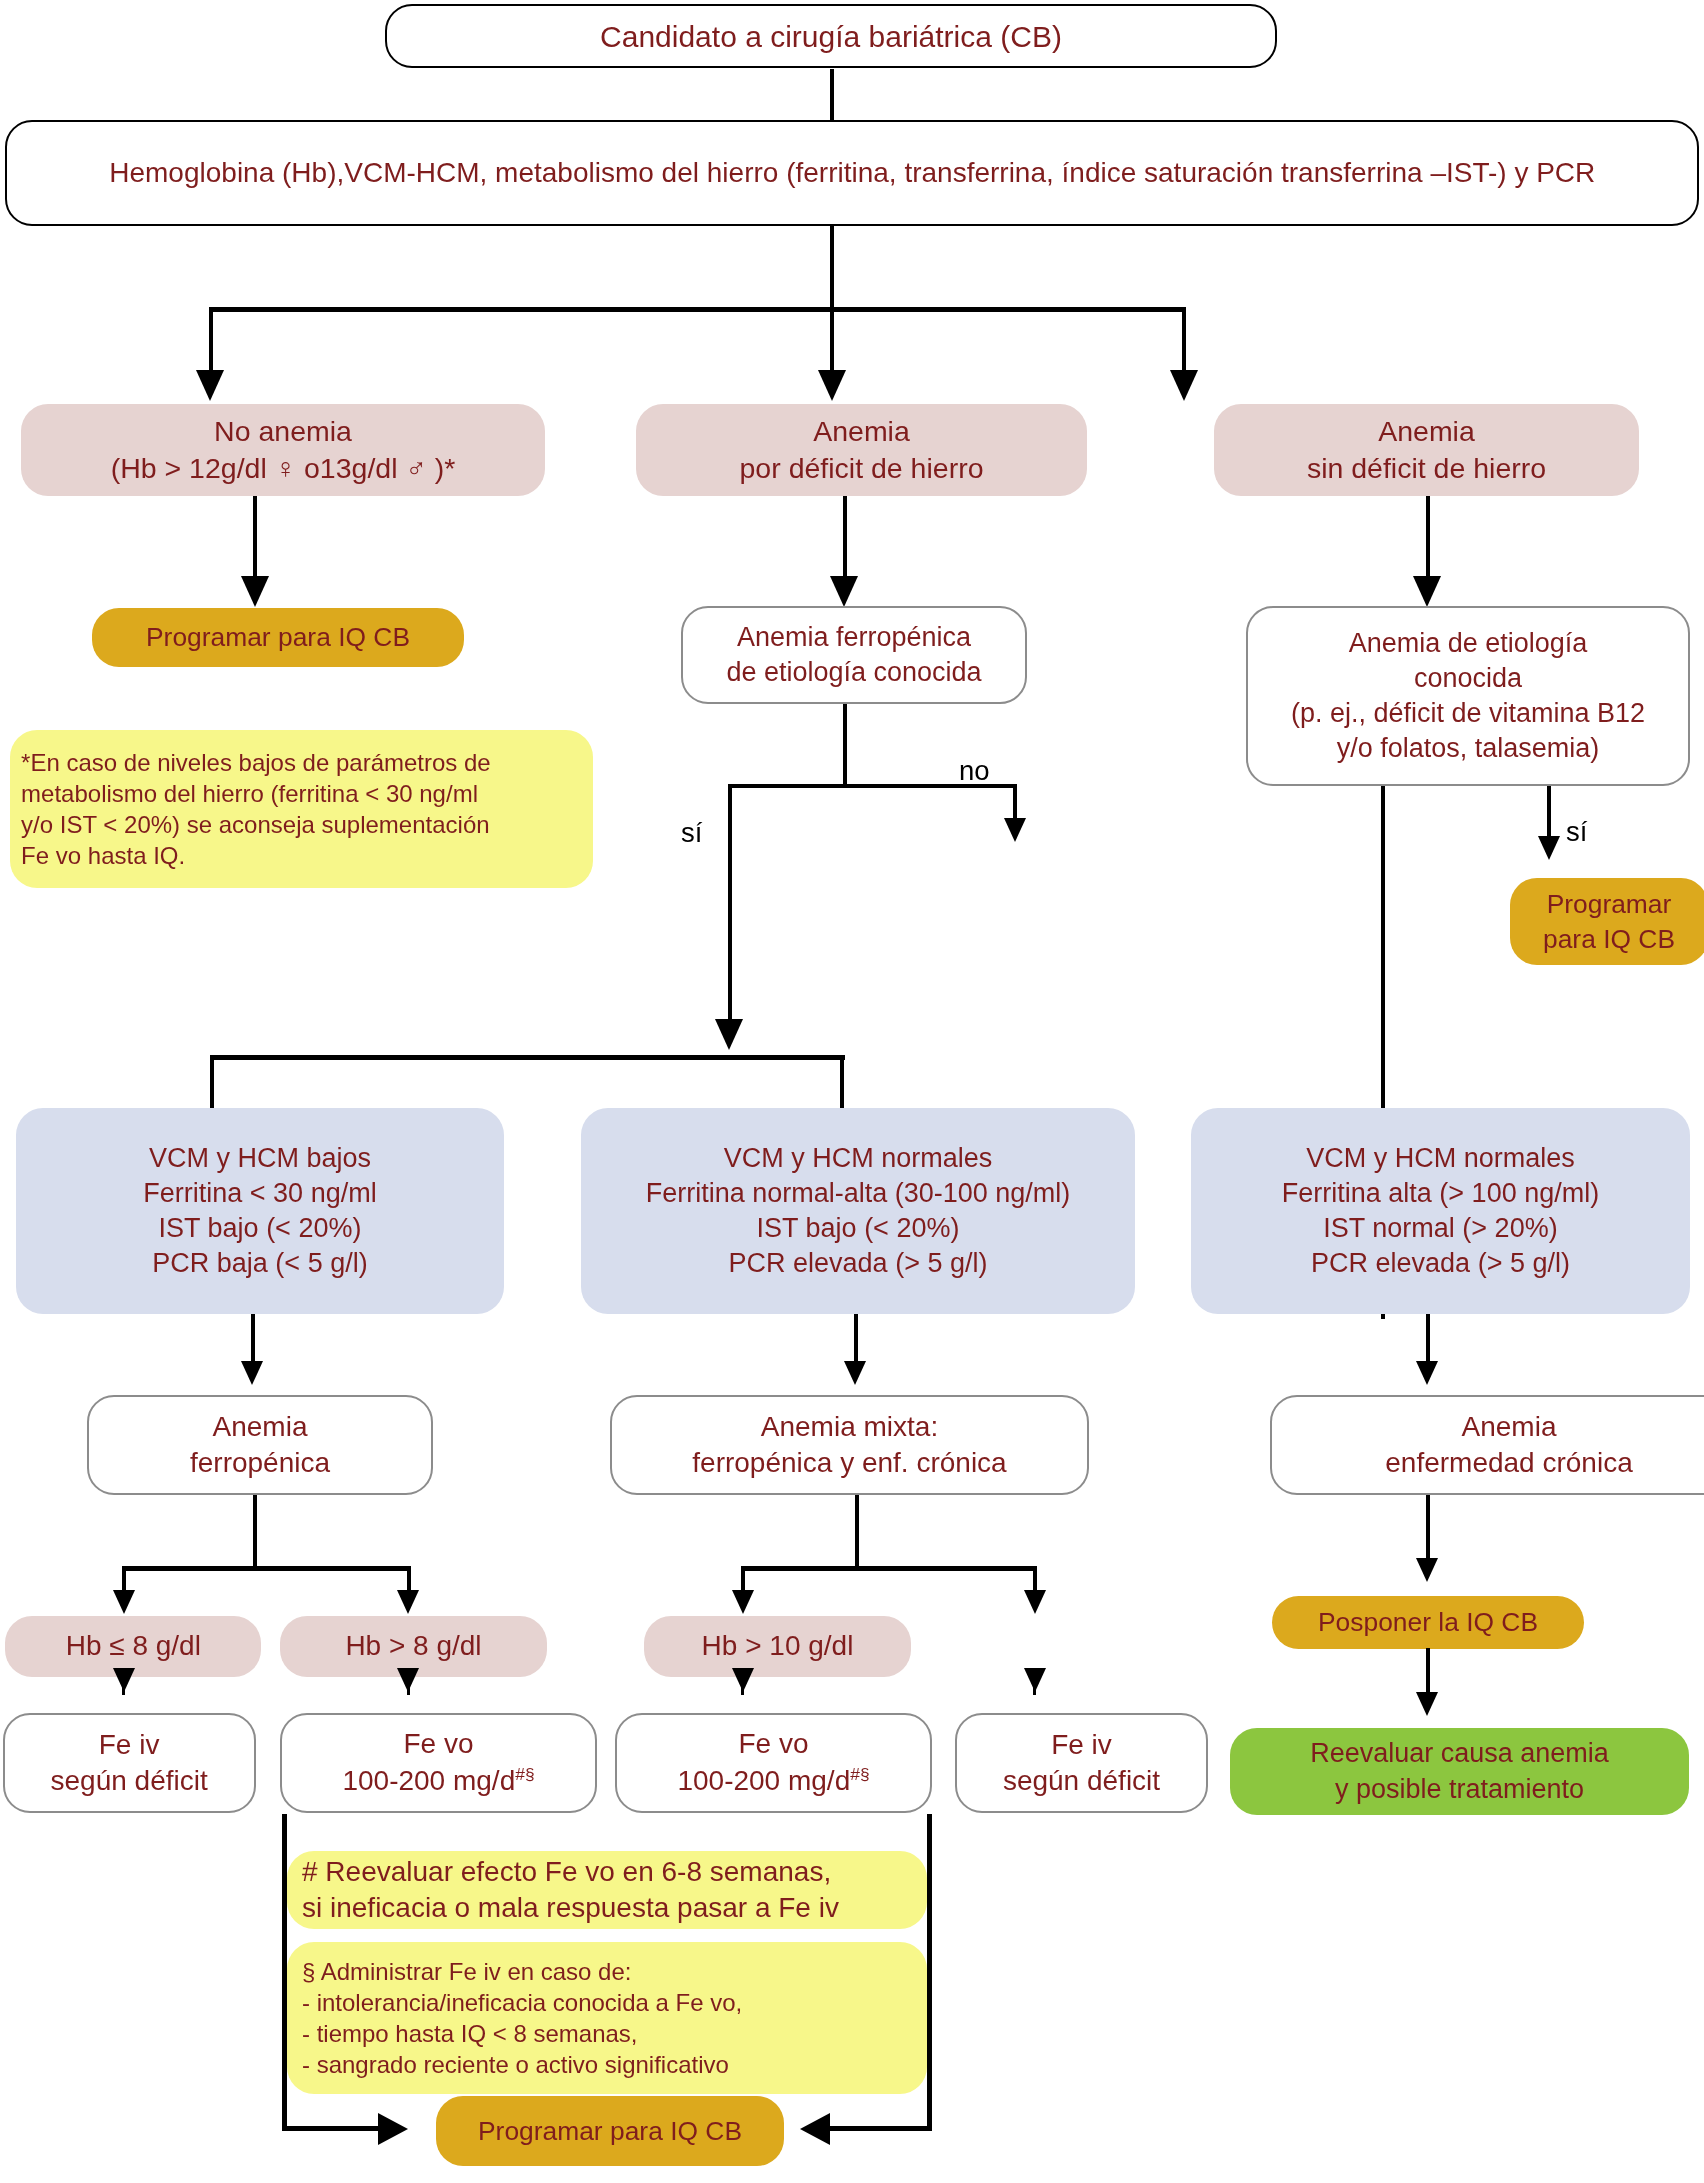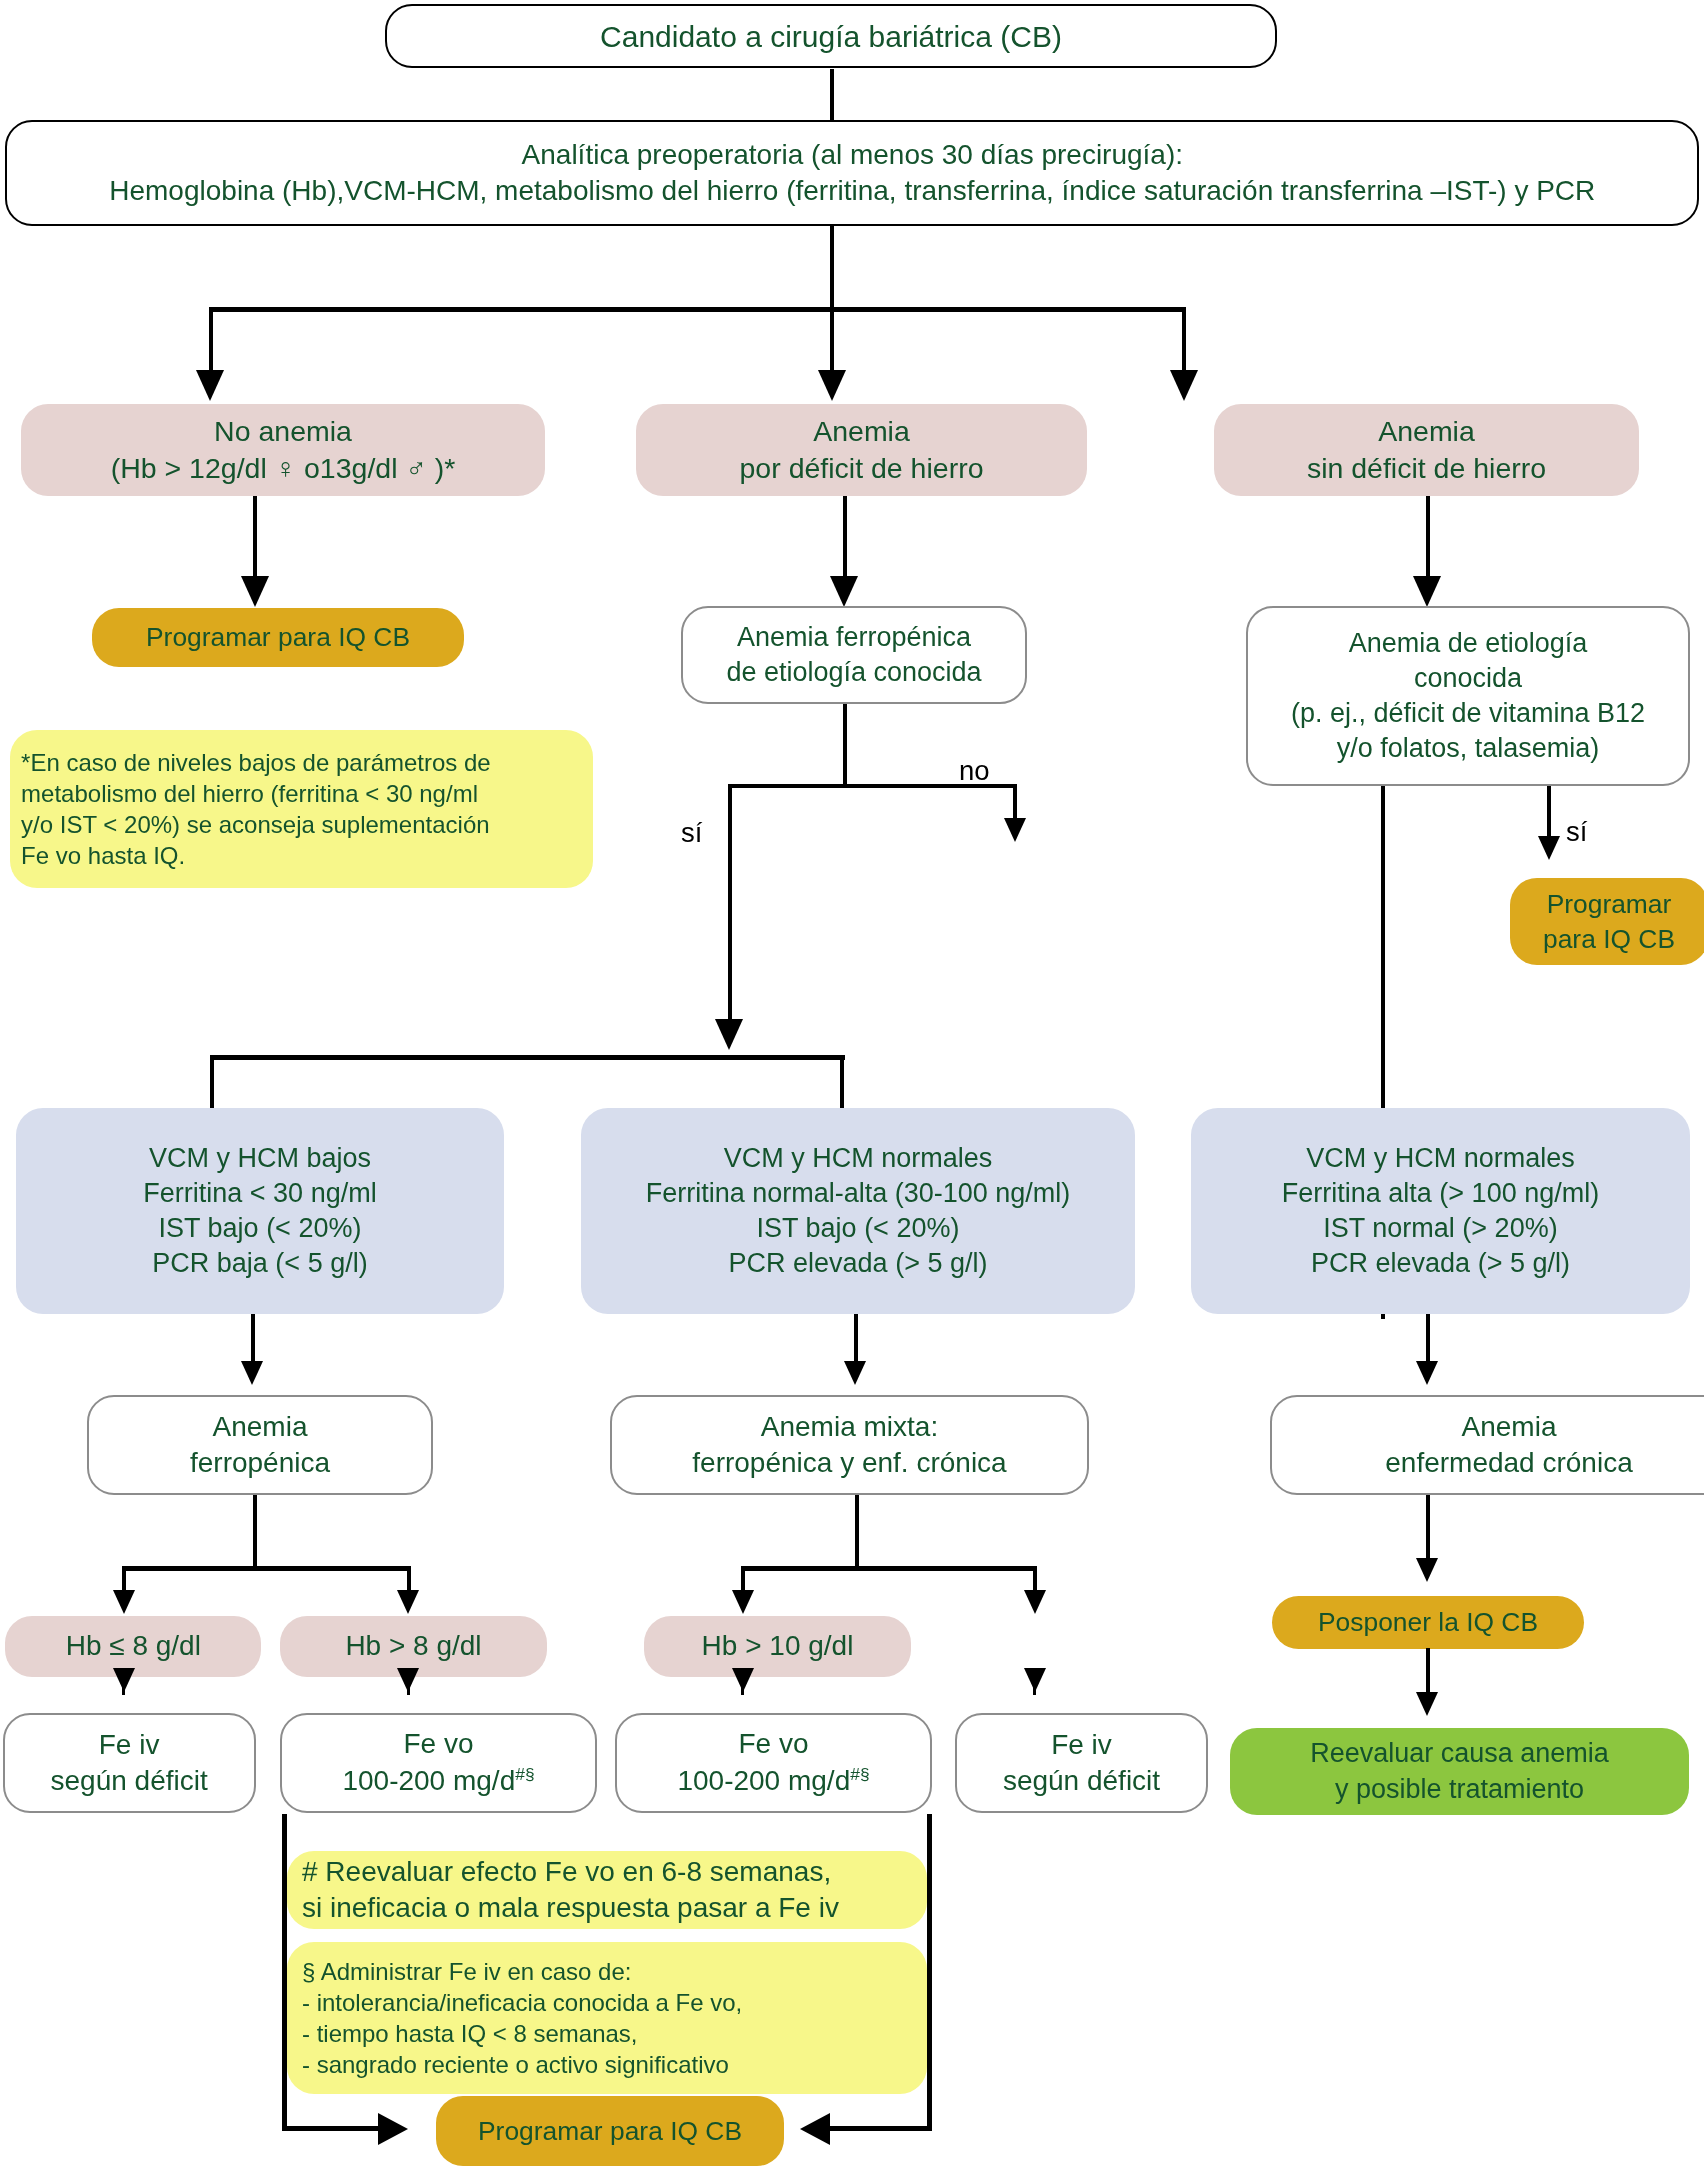--- a/index.html
+++ b/index.html
@@ -11,21 +11,21 @@
     overflow:hidden;
   }
   .box{
     position:absolute;
     box-sizing:border-box;
     display:flex;
     flex-direction:column;
     align-items:center;
     justify-content:center;
     text-align:center;
-    color:#14532d;
+    color:#7f1d1d;
     line-height:1.30;
     white-space:pre-line;
     padding:3.2px 5.3px;
     border-radius:27px;
   }
   
   .b-white{background:#ffffff;border:2.1px solid #000000;}
   .b-outline{background:#ffffff;border:2.1px solid #8c8c8c;}
   .b-pink{background:#e6d3d1;border:none;}
   .b-blue{background:#d7dded;border:none;}
@@ -79,21 +79,20 @@
 
 <div id="stage">
 
   <div class="box b-white" style="left:385px;top:4.2px;width:892px;height:64px;font-size:30px;">
     <span>Candidato a cirugía bariátrica (CB)</span>
   </div>
 
   <div class="vline" style="left:830px;top:69px;width:3.7px;height:52px;"></div>
 
   <div class="box b-white" style="left:5.3px;top:120px;width:1694px;height:106px;font-size:28px;">
-    <span>Analítica preoperatoria (al menos 30 días precirugía):</span>
     <span>Hemoglobina (Hb),VCM-HCM, metabolismo del hierro (ferritina, transferrina, índice saturación transferrina –IST-) y PCR</span>
   </div>
 
   <div class="vline" style="left:830px;top:226px;width:3.7px;height:84px;"></div>
   <div class="hthick" style="left:209px;top:307px;width:977px;height:5.3px;"></div>
   <div class="vline" style="left:209px;top:307px;width:3.7px;height:63px;"></div>
   <div class="vline" style="left:830px;top:307px;width:3.7px;height:63px;"></div>
   <div class="vline" style="left:1182px;top:307px;width:3.7px;height:63px;"></div>
   <div class="arrow-d" style="left:196px;top:370px;"></div>
   <div class="arrow-d" style="left:818px;top:370px;"></div>

